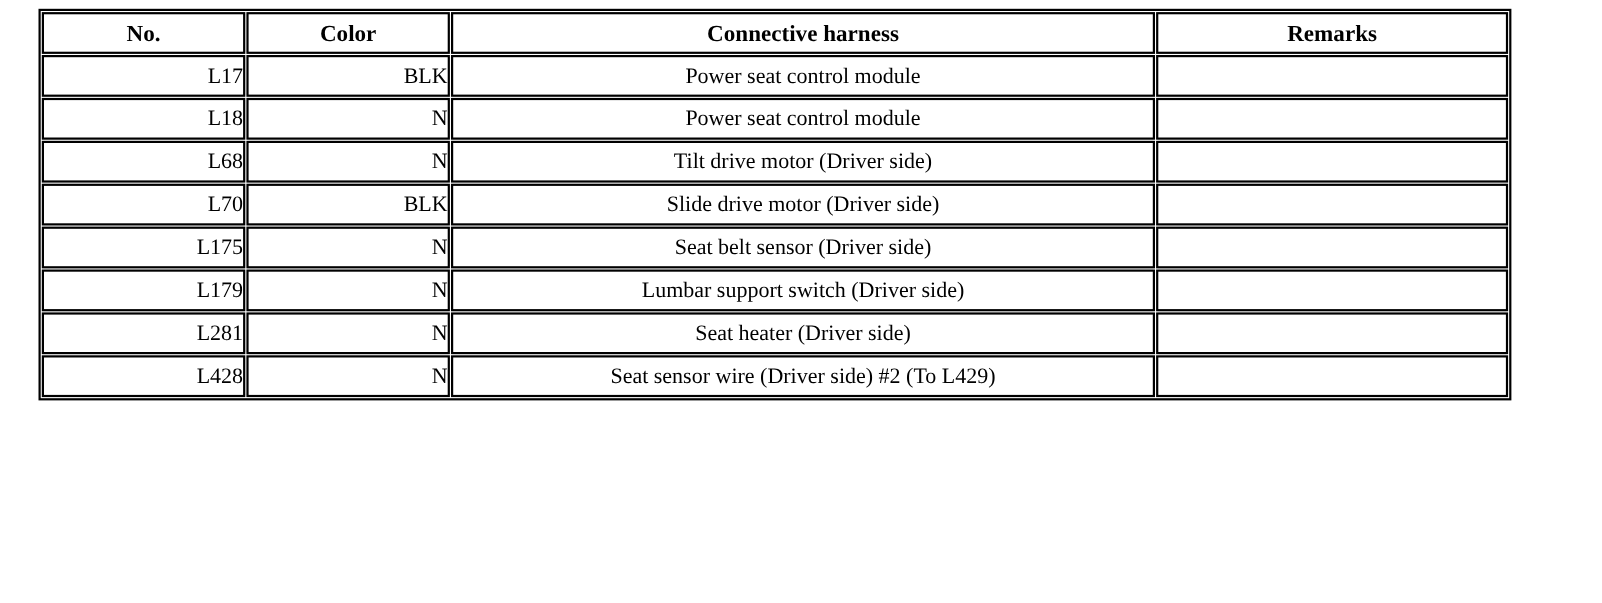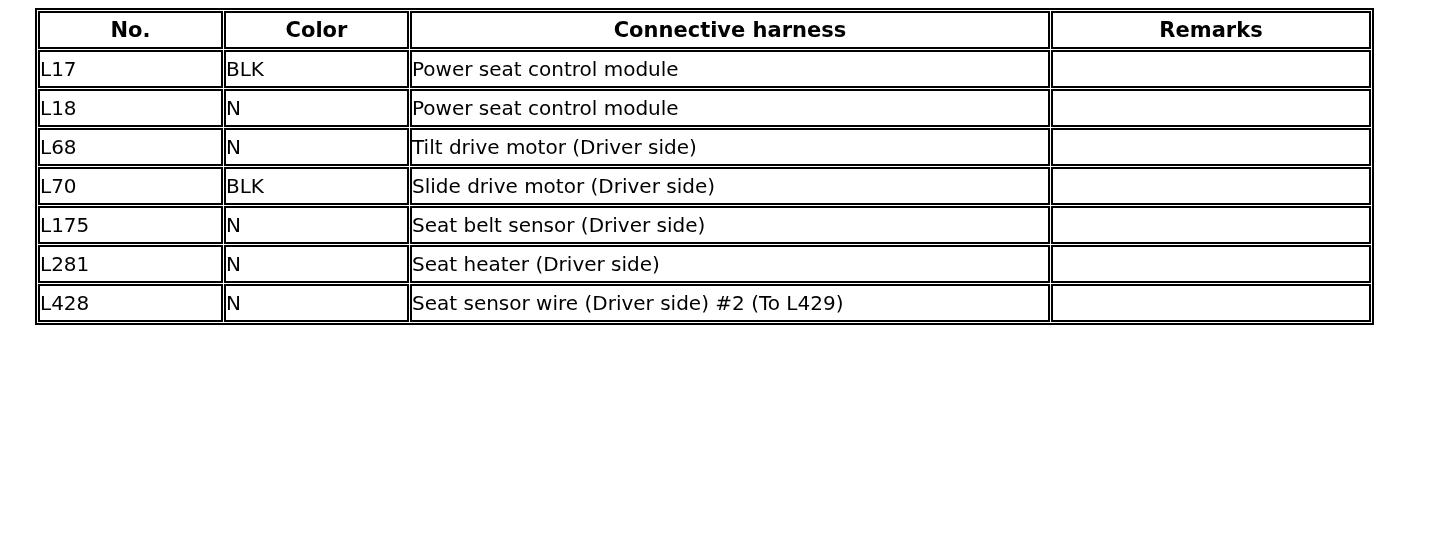--- a/index.html
+++ b/index.html
@@ -20,42 +20,43 @@
   }
   table.conn-table {
     position: absolute;
     left: 35px;
     top: 8px;
     border-collapse: separate;
     border-spacing: 1px;
     border: 2px solid #000000;
     table-layout: fixed;
     background: #ffffff;
+    font-family: Liberation Serif, serif;
   }
   table.conn-table th,
   table.conn-table td {
     box-sizing: border-box;
     border: 2px solid #000000;
     background: #ffffff;
     height: 38px;
     font-size: 20px;
     line-height: 22px;
     color: #000000;
     overflow: hidden;
     white-space: nowrap;
     padding: 0;
     vertical-align: middle;
   }
   table.conn-table th {
     font-weight: bold;
     text-align: center;
     font-size: 21px;
   }
-  td.cell-center { text-align: left; }
-  td.cell-left   { text-align: left; padding-left: 7px; }
+  td.cell-center { text-align: right; }
+  td.cell-left   { text-align: center; padding-left: 7px; }
   col.c-no      { width: 185px; }
   col.c-color   { width: 185px; }
   col.c-pos     { width: 640px; }
   col.c-remarks { width: 320px; }
 </style>
 </head>
 <body>
 
 <div class="page">
   <table class="conn-table">
@@ -98,20 +99,26 @@
           <td class="cell-left">Slide drive motor (Driver side)</td>
           <td class="cell-left"></td>
         </tr>
         <tr>
           <td class="cell-center">L175</td>
           <td class="cell-center">N</td>
           <td class="cell-left">Seat belt sensor (Driver side)</td>
           <td class="cell-left"></td>
         </tr>
         <tr>
+          <td class="cell-center">L179</td>
+          <td class="cell-center">N</td>
+          <td class="cell-left">Lumbar support switch (Driver side)</td>
+          <td class="cell-left"></td>
+        </tr>
+        <tr>
           <td class="cell-center">L281</td>
           <td class="cell-center">N</td>
           <td class="cell-left">Seat heater (Driver side)</td>
           <td class="cell-left"></td>
         </tr>
         <tr>
           <td class="cell-center">L428</td>
           <td class="cell-center">N</td>
           <td class="cell-left">Seat sensor wire (Driver side) #2 (To L429)</td>
           <td class="cell-left"></td>

